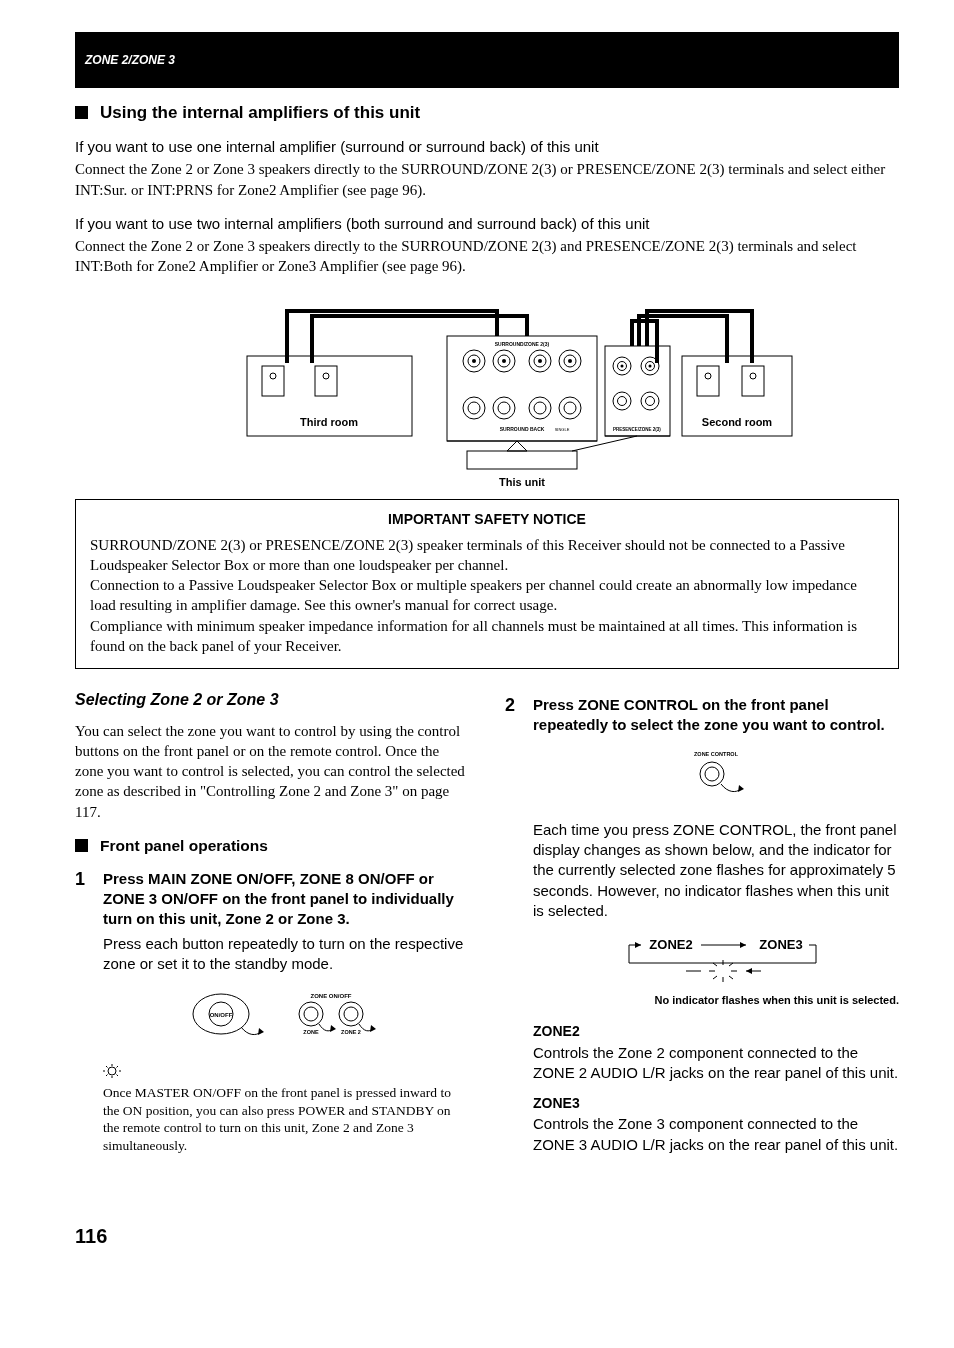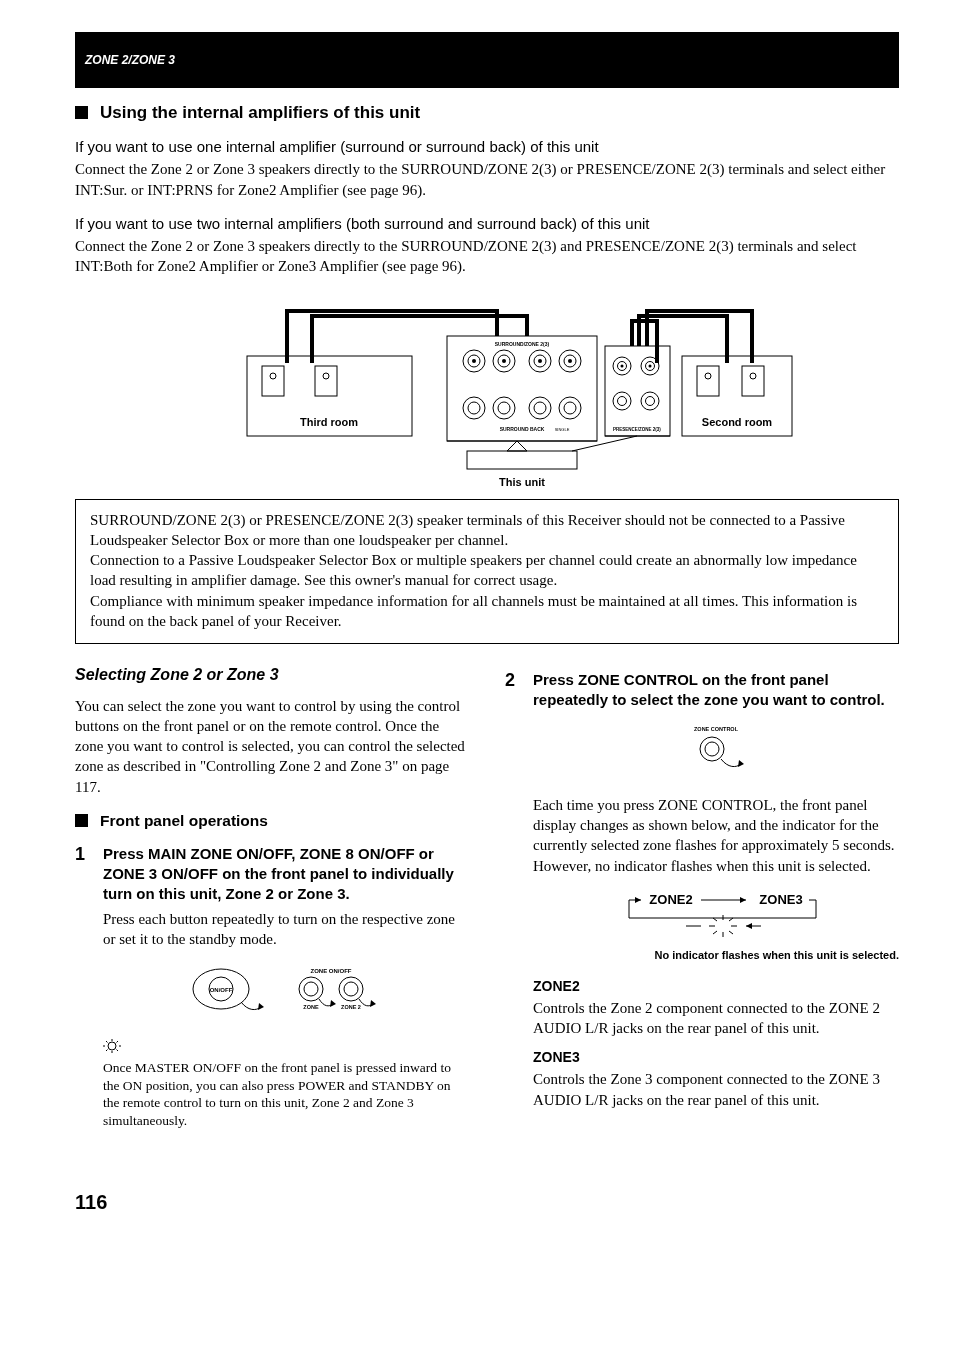--- a/index.html
+++ b/index.html
@@ -91,21 +91,21 @@
     flex: 0 0 16px;
   }
   .step-body { flex: 1; }
   .step-head {
     font-family: Arial, Helvetica, sans-serif;
     font-weight: bold;
     font-size: 15px;
     margin-bottom: 4px;
   }
   .step-text {
-    font-family: Liberation Serif, serif;
+    font-family: Liberation Sans, sans-serif;
     font-size: 15px;
     margin-bottom: 8px;
   }
   .mini-diagram { text-align: center; margin: 10px 0 14px 0; }
   .tip-icon {
     display: inline-block;
     font-size: 14px;
     margin-bottom: 0px;
   }
   .tip-text {
@@ -225,20 +225,21 @@
   <rect x="300" y="160" width="110" height="18" fill="none" stroke="#000"></rect>
   <polygon points="350,150 360,160 340,160" fill="none" stroke="#000"></polygon>
   <line x1="280" y1="150" x2="430" y2="150" stroke="#000"></line>
   <line x1="438" y1="145" x2="503" y2="145" stroke="#000"></line>
   <line x1="470" y1="145" x2="405" y2="160" stroke="#000"></line>
   <text x="355" y="195" font-family="Arial" font-size="11" font-weight="bold" text-anchor="middle">This unit</text>
 </svg>
 </div>
 
 <div class="notice-box">
+  <div class="notice-title">IMPORTANT SAFETY NOTICE</div>
   <div>SURROUND/ZONE 2(3) or PRESENCE/ZONE 2(3) speaker terminals of this Receiver should not be connected to a Passive Loudspeaker Selector Box or more than one loudspeaker per channel.</div>
   <div>Connection to a Passive Loudspeaker Selector Box or multiple speakers per channel could create an abnormally low impedance load resulting in amplifier damage. See this owner's manual for correct usage.</div>
   <div>Compliance with minimum speaker impedance information for all channels must be maintained at all times. This information is found on the back panel of your Receiver.</div>
 </div>
 
 <div class="two-col">
 
   <div class="col">
     <div class="section-title">Selecting Zone 2 or Zone 3</div>
     <div class="body-text">You can select the zone you want to control by using the control buttons on the front panel or on the remote control. Once the zone you want to control is selected, you can control the selected zone as described in "Controlling Zone 2 and Zone 3" on page 117.</div>

